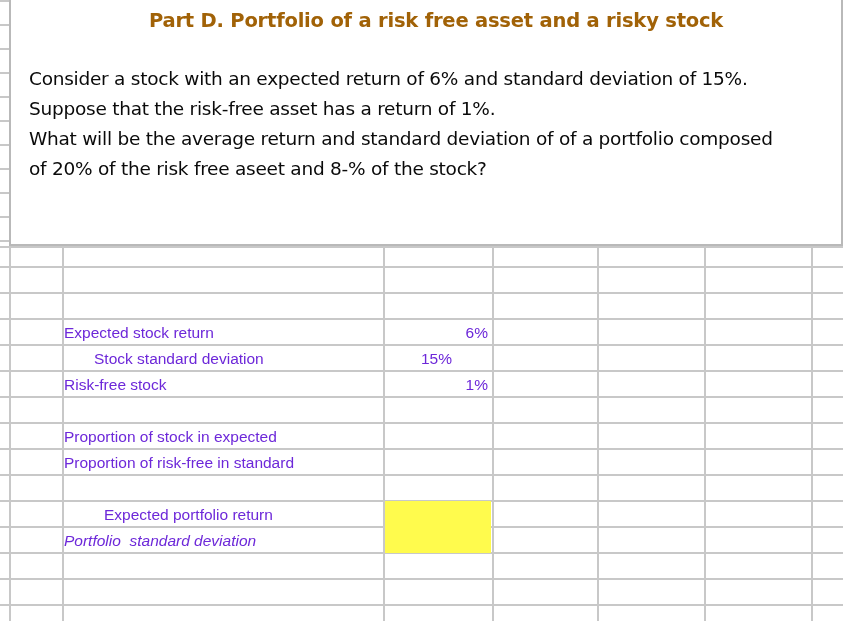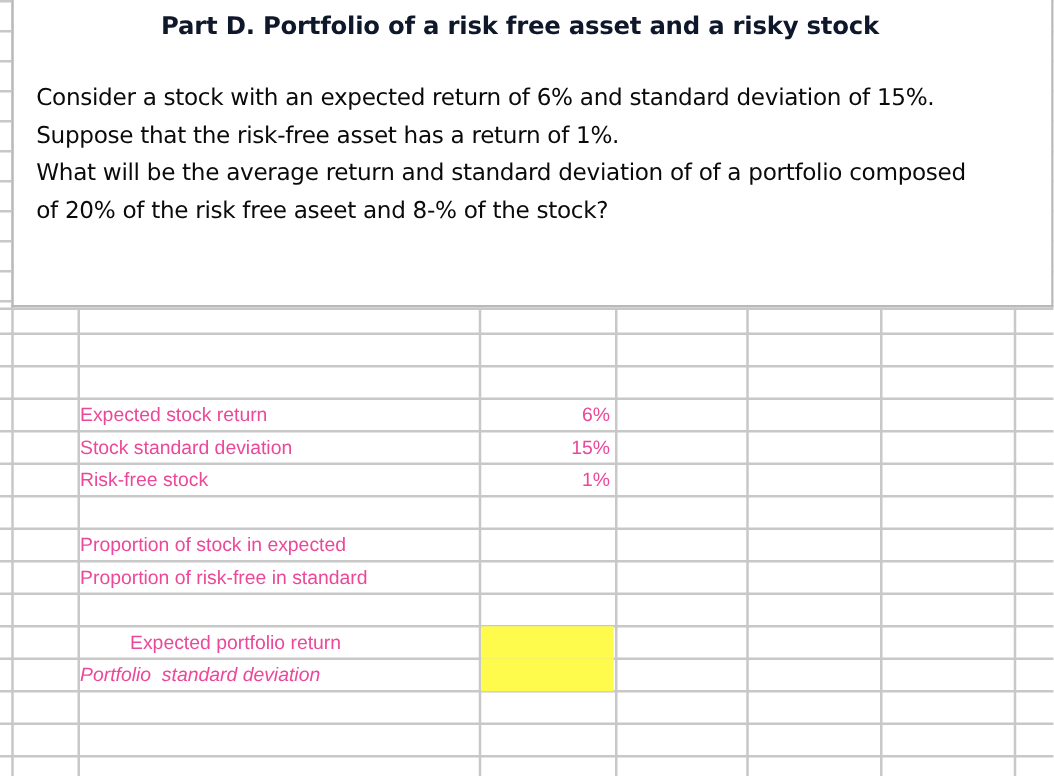--- a/index.html
+++ b/index.html
@@ -55,22 +55,23 @@
   }
   #tb-title {
     position: absolute;
     left: 0;
     top: 11px;
     width: 810px;
     text-align: center;
     font-family: "DejaVu Sans", sans-serif;
     font-size: 19.5px;
     font-weight: 600;
-    color: #0f172a;
+    color: #a16207;
     letter-spacing: -0.2px;
+    padding-left: 20px;
   }
   #tb-body {
     position: absolute;
     left: 18px;
     top: 66px;
     width: 820px;
     font-family: "DejaVu Sans", sans-serif;
     font-size: 18.5px;
     line-height: 30px;
     color: #0a0a0a;
@@ -85,21 +86,21 @@
     left: 0;
     top: 0;
     width: 843px;
     height: 621px;
     z-index: 2;
   }
   .cell {
     position: absolute;
     font-family: "Liberation Sans", sans-serif;
     font-size: 15.5px;
-    color: #ec4899;
+    color: #6d28d9;
     line-height: 24px;
     white-space: pre;
     overflow: hidden;
   }
   .cell.label {
     left: 64px;
     width: 316px;
     text-align: left;
   }
   .cell.value {
@@ -153,22 +154,22 @@
       <div class="vline" style="left: 492px; top: 246px; height: 375px; background: rgb(200, 200, 200);"></div>
       <div class="vline" style="left: 597px; top: 246px; height: 375px; background: rgb(200, 200, 200);"></div>
       <div class="vline" style="left: 704px; top: 246px; height: 375px; background: rgb(200, 200, 200);"></div>
       <div class="vline" style="left: 811px; top: 246px; height: 375px; background: rgb(200, 200, 200);"></div>
       <div class="vline" style="left: 9px; top: 0px; height: 246px; background: rgb(200, 200, 200);"></div>
     </div>
 
   <div id="cells">
       <div class="cell label" style="top: 321px;">Expected stock return</div>
       <div class="cell value" style="top: 321px;">6%</div>
-      <div class="cell label" style="top: 347px;">Stock standard deviation</div>
-      <div class="cell value" style="top: 347px;">15%</div>
+      <div class="cell label" style="top: 347px; margin-left: 30px;">Stock standard deviation</div>
+      <div class="cell value" style="top: 347px; text-align: center;">15%</div>
       <div class="cell label" style="top: 373px;">Risk-free stock</div>
       <div class="cell value" style="top: 373px;">1%</div>
       <div class="cell label" style="top: 425px;">Proportion of stock in expected</div>
       <div class="cell label" style="top: 451px;">Proportion of risk-free in standard</div>
       <div class="fill-yellow" style="top: 501px; height: 26px; background: rgb(255, 251, 77);"></div>
       <div class="cell label" style="top: 503px; margin-left: 40px;">Expected portfolio return</div>
       <div class="fill-yellow" style="top: 527px; height: 26px; background: rgb(255, 251, 77);"></div>
       <div class="cell label" style="top: 529px; font-style: italic;">Portfolio  standard deviation</div>
     </div>
 

